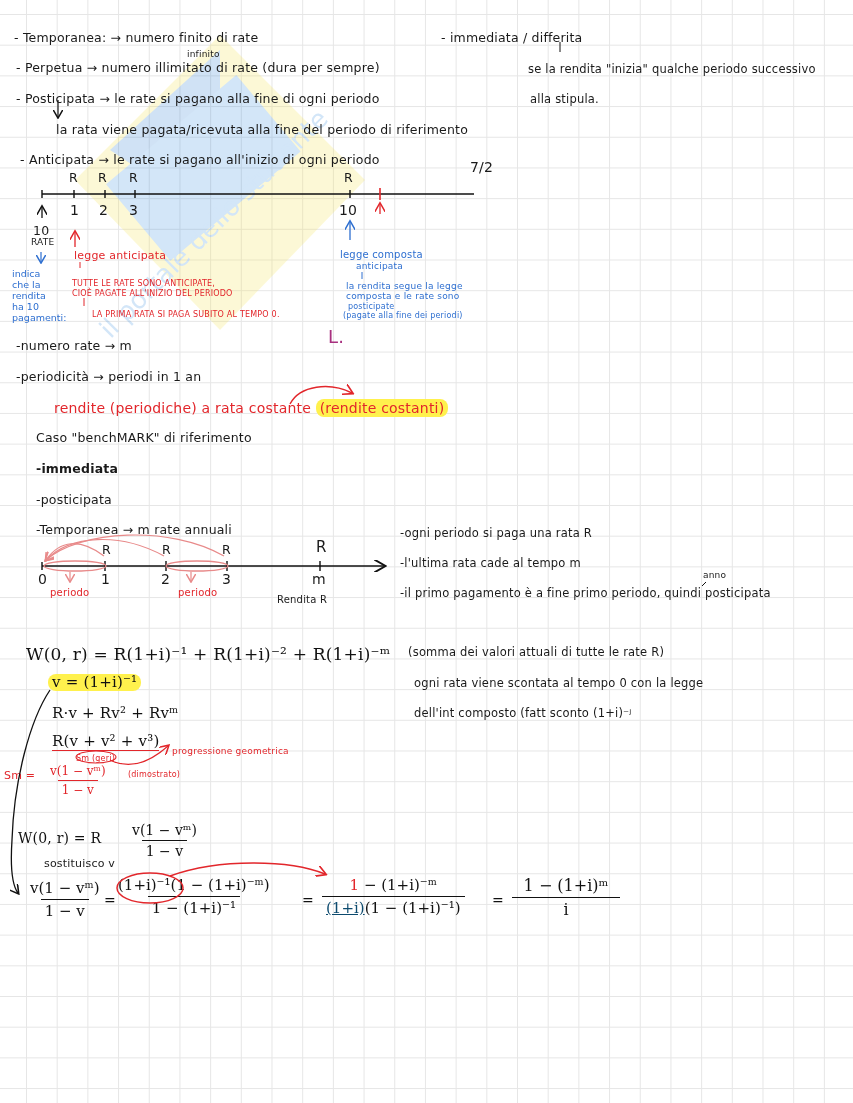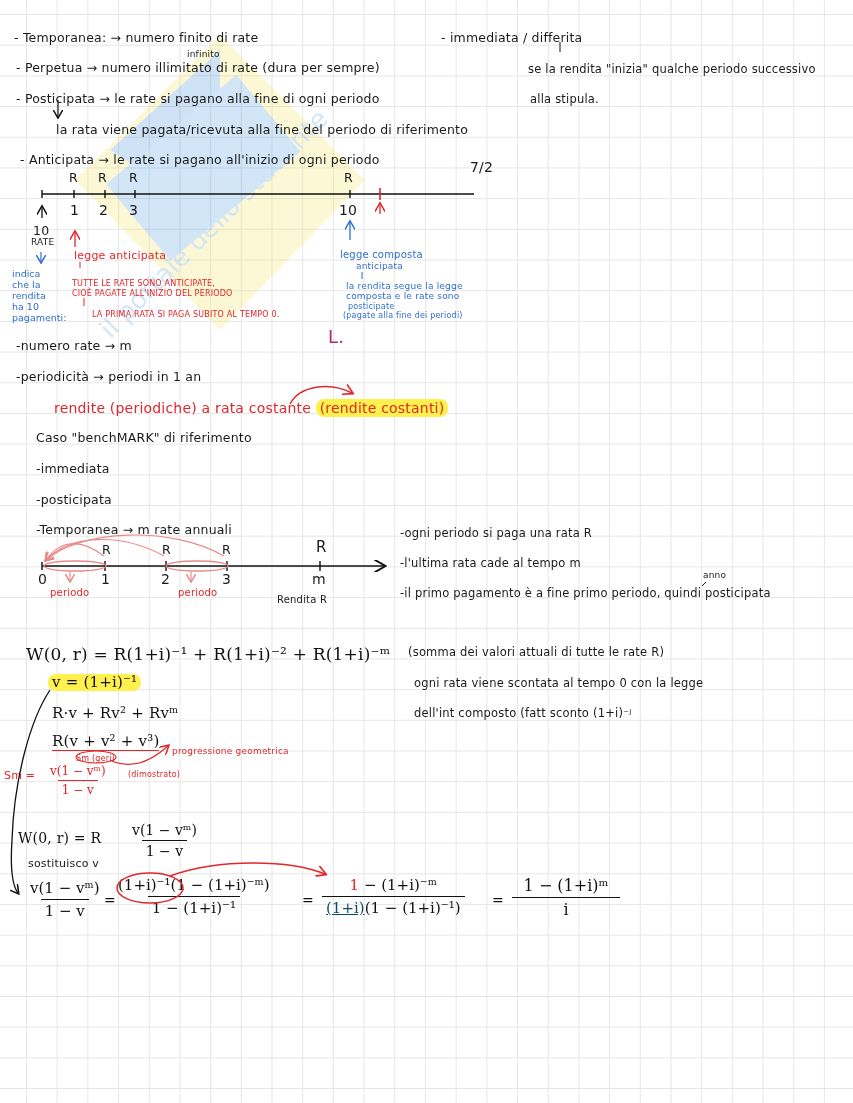--- a/index.html
+++ b/index.html
@@ -100,21 +100,21 @@
 <div class="t pu" style="left:328px;top:328px;font-size:18px;">L.</div>
 
 <div class="t" style="left:16px;top:340px;">-numero rate → m</div>
 <div class="t" style="left:16px;top:371px;">-periodicità → periodi in 1 an</div>
 
 <div class="t r" style="left:54px;top:401px;font-size:14px;">
   <span>rendite (periodiche) a rata costante</span>
   <span class="hl">(rendite costanti)</span>
 </div>
 <div class="t" style="left:36px;top:432px;">Caso "benchMARK" di riferimento</div>
-<div class="t" style="left:36px;top:463px;">-immediata</div>
+<div class="t" style="left:36px;top:463px;font-weight:bold;">-immediata</div>
 <div class="t" style="left:36px;top:494px;">-posticipata</div>
 <div class="t" style="left:36px;top:524px;">-Temporanea → m rate annuali</div>
 
 <div class="t" style="left:102px;top:544px;">R</div>
 <div class="t" style="left:162px;top:544px;">R</div>
 <div class="t" style="left:222px;top:544px;">R</div>
 <div class="t" style="left:316px;top:540px;font-size:15px;">R</div>
 
 <div class="t" style="left:38px;top:572px;font-size:14px;">0</div>
 <div class="t" style="left:101px;top:572px;font-size:14px;">1</div>
@@ -143,21 +143,21 @@
   <span class="num">v(1 − vᵐ)</span>
   <span class="den" style="border-color:#e2262b;">1 − v</span>
 </div>
 <div class="t r xs" style="left:128px;top:771px;">(dimostrato)</div>
 
 <div class="t m" style="left:18px;top:831px;font-size:14px;">W(0, r) = R</div>
 <div class="frac" style="left:128px;top:822px;font-size:14px;">
   <span class="num">v(1 − vᵐ)</span>
   <span class="den">1 − v</span>
 </div>
-<div class="t" style="left:28px;top:858px;font-size:11px;">sostituisco v</div>
+<div class="t" style="left:44px;top:858px;font-size:11px;">sostituisco v</div>
 
 <div class="frac" style="left:26px;top:879px;font-size:15px;">
   <span class="num">v(1 − vᵐ)</span>
   <span class="den">1 − v</span>
 </div>
 <div class="t m" style="left:104px;top:893px;font-size:14px;">=</div>
 <div class="frac" style="left:114px;top:876px;font-size:15px;">
   <span class="num"><span>(1+i)⁻¹</span><span>(1 − (1+i)⁻ᵐ)</span></span>
   <span class="den">1 − (1+i)⁻¹</span>
 </div>

